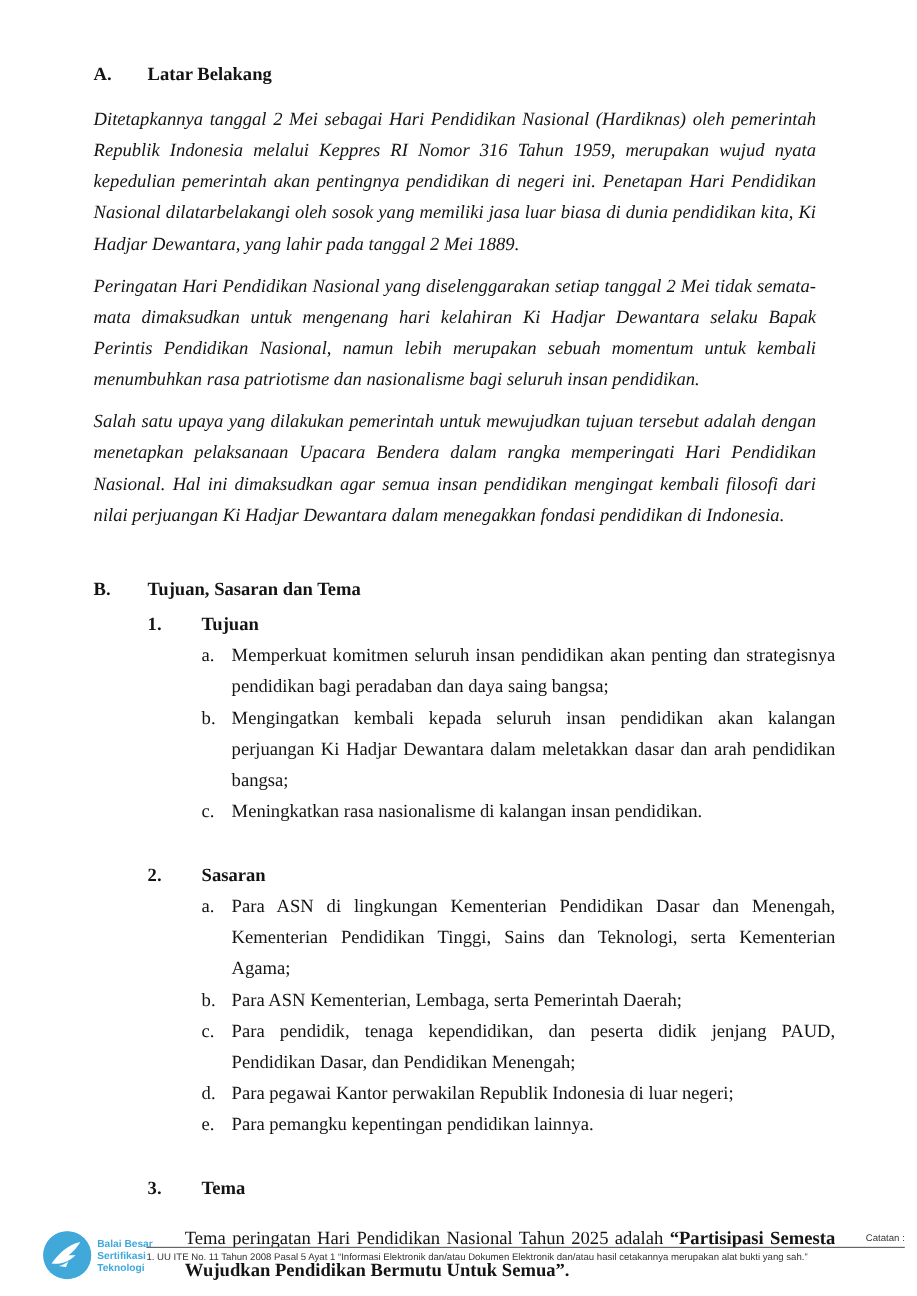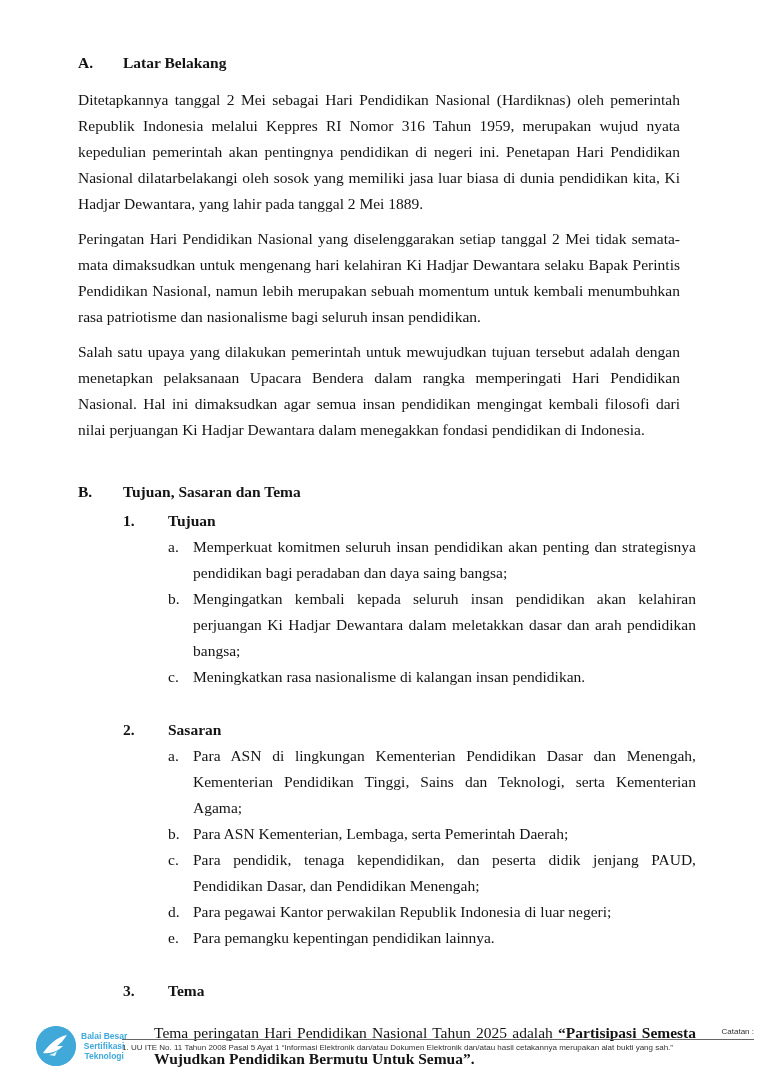--- a/index.html
+++ b/index.html
@@ -10,39 +10,39 @@
     font-family:"Liberation Serif", serif;
     color:#141414;
     overflow:hidden;
   }
   .content {
     position:absolute; top:50px; left:78px; right:68px;
     font-size:15.5px; line-height:26px;
   }
   .h1row { display:flex; font-weight:bold; }
   .h1label { width:45px; flex:none; }
-  .para { margin:11px 16px 9px 0; text-align:justify; }
+  .para { margin:11px 16px 9px 0; text-align:justify;font-style:italic; }
   .para + .para { margin-top:0; }
   .section-b { margin-top:36px; }
   .subsection { margin-top:27px; }
   .subsection.first { margin-top:3px; }
   .h2row { display:flex; font-weight:bold; margin-left:45px; }
   .h2num { width:45px; flex:none; }
   .item { display:flex; margin-left:90px; }
   .item-marker { width:25px; flex:none; }
   .item-text { flex:1; text-align:justify; }
   .tema-para { margin-left:76px; text-align:justify; }
   .tema-bold { font-weight:bold; }
 
   .footer {
     position:absolute; left:36px; right:10px; top:1026px;
     display:flex; gap:6px; align-items:flex-start;
     font-family:"Liberation Sans", sans-serif;
   }
-  .logo-block { display:flex; gap:5px; width:80px; flex:none; align-items:flex-start;text-align:center; }
+  .logo-block { display:flex; gap:5px; width:80px; flex:none; align-items:flex-start; }
   .logo-circle {
     width:40px; height:40px; border-radius:50%;
     background:#41a8da; flex:none; overflow:hidden;
   }
   .logo-circle svg { display:block; width:40px; height:40px; }
   .logo-text {
     font-size:8.5px; font-weight:bold; color:#3fa8dc;
     line-height:10px; padding-top:5px; white-space:nowrap;
   }
   .notes { flex:1; font-size:8px; color:#333333; line-height:11px; }
@@ -73,21 +73,21 @@
       <div class="h2row">
         <span class="h2num">1.</span>
         <span class="h2title">Tujuan</span>
       </div>
       <div class="item">
         <span class="item-marker">a.</span>
         <span class="item-text">Memperkuat komitmen seluruh insan pendidikan akan penting dan strategisnya pendidikan bagi peradaban dan daya saing bangsa;</span>
       </div>
       <div class="item">
         <span class="item-marker">b.</span>
-        <span class="item-text">Mengingatkan kembali kepada seluruh insan pendidikan akan kelahiran perjuangan Ki Hadjar Dewantara dalam meletakkan dasar dan arah pendidikan bangsa;</span>
+        <span class="item-text">Mengingatkan kembali kepada seluruh insan pendidikan akan kalangan perjuangan Ki Hadjar Dewantara dalam meletakkan dasar dan arah pendidikan bangsa;</span>
       </div>
       <div class="item">
         <span class="item-marker">c.</span>
         <span class="item-text">Meningkatkan rasa nasionalisme di kalangan insan pendidikan.</span>
       </div>
     </div>
 
     <div class="subsection">
       <div class="h2row">
         <span class="h2num">2.</span>

